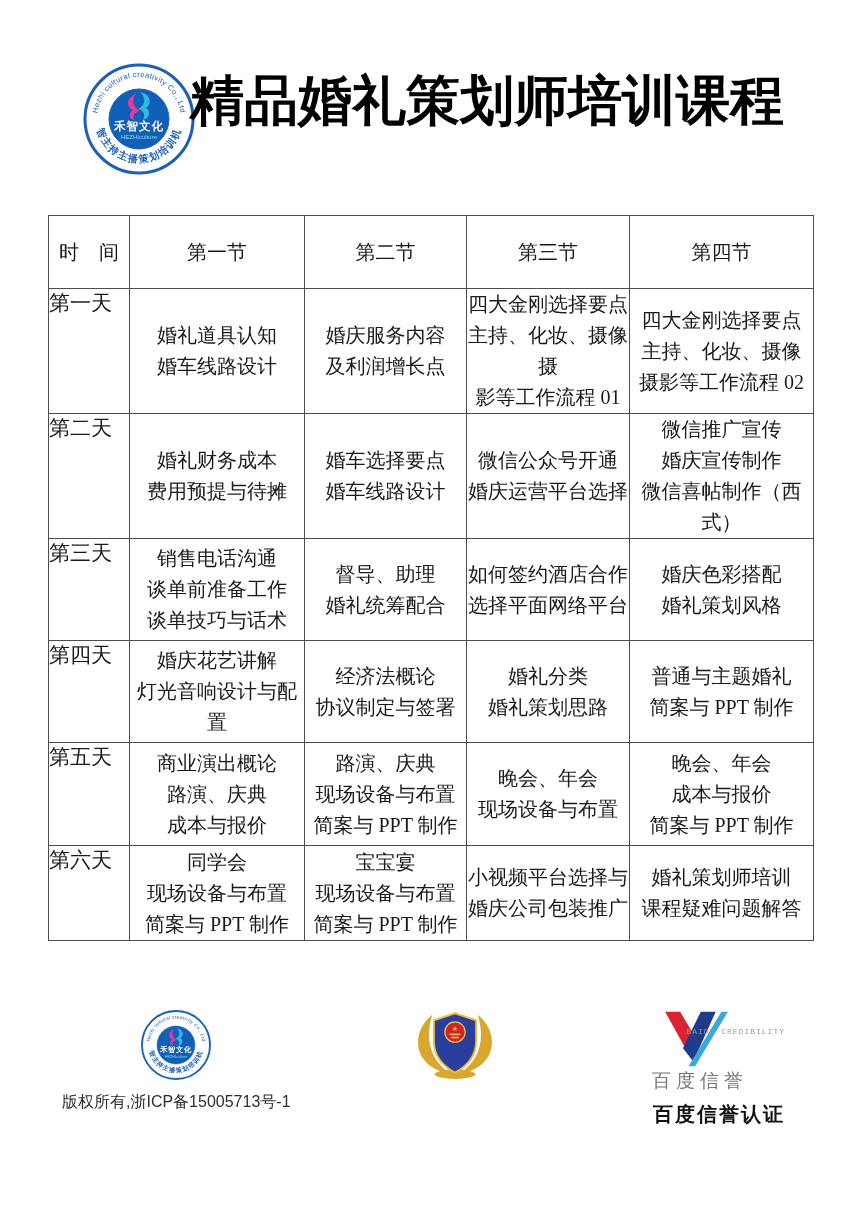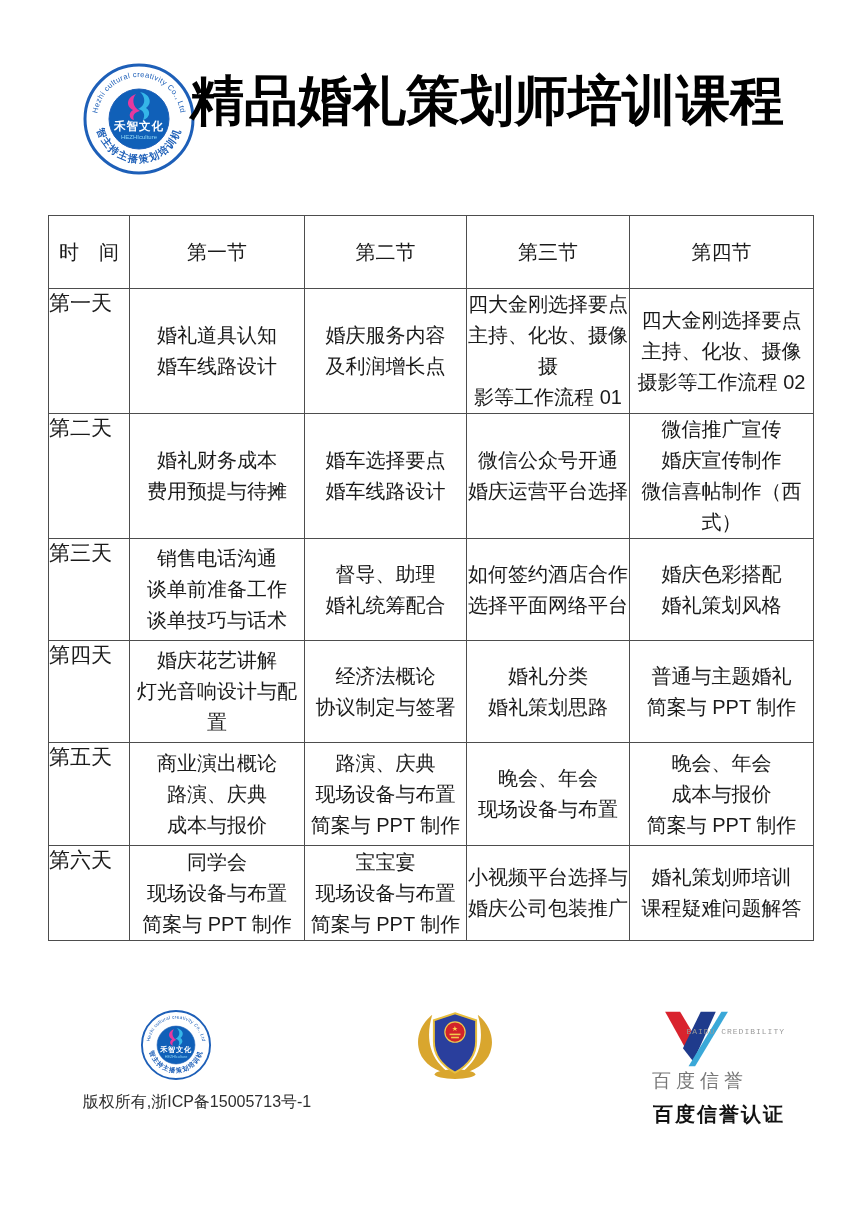--- a/index.html
+++ b/index.html
@@ -12,30 +12,30 @@
          font-size:54px;line-height:62px;color:#000;}
 
   
   .arc-en{font-family:"Liberation Sans","DejaVu Sans",sans-serif;font-size:7.6px;fill:#1d5fb8;letter-spacing:.4px;}
   .arc-cn{font-family:"Liberation Serif",serif;font-size:10px;font-weight:bold;fill:#1d5fb8;letter-spacing:1.5px;}
   .logo-cn{font-family:"Liberation Serif",serif;font-size:11.5px;font-weight:bold;fill:#ffffff;letter-spacing:1px;}
   .logo-en{font-family:"Liberation Sans",sans-serif;font-size:6px;fill:#8fd6f5;}
 
   
   .course-table{position:absolute;left:48px;top:215px;width:765px;border-collapse:collapse;
-                table-layout:fixed;font-family:Liberation Sans, sans-serif;color:#1a1a1a;}
+                table-layout:fixed;font-family:Liberation Serif, serif;color:#1a1a1a;}
   .course-table td,.course-table th{border:1px solid #4d4d4d;padding:0;}
   .r-head{height:73px;}
   .hc{font-weight:normal;font-size:20px;text-align:center;vertical-align:middle;}
   .day{vertical-align:top;padding-top:17px;font-size:21px;}
   .cc{vertical-align:middle;text-align:center;font-size:20px;line-height:31px;white-space:pre-line;}
 
   
   .logo-sm{position:absolute;left:135px;top:1004px;width:82px;height:82px;}
-  .copyright{position:absolute;left:62px;top:1092px;width:270px;text-align:center;
+  .copyright{position:absolute;left:62px;top:1092px;width:270px;text-align:left;
              font-family:"Liberation Sans","DejaVu Sans",sans-serif;font-size:16px;color:#2e2e2e;}
   .badge{position:absolute;left:412px;top:997px;width:86px;height:92px;}
   .police{position:absolute;left:330px;top:1095px;width:250px;text-align:center;
           font-family:"Liberation Sans","DejaVu Sans",sans-serif;font-weight:bold;font-size:18px;color:#000;}
   .baidu-v{position:absolute;left:658px;top:1008px;width:78px;height:60px;}
   .baidu-cn{position:absolute;left:615px;top:1068px;width:170px;text-align:center;
             font-family:"Liberation Sans",sans-serif;font-size:19px;color:#777;letter-spacing:5px;}
   .baidu-en{position:absolute;left:615px;top:1027px;width:170px;text-align:right;
             font-family:Liberation Mono, monospace;font-size:8px;color:#9a9a9a;letter-spacing:1px;}
   .baidu-cert{position:absolute;left:615px;top:1101px;width:170px;text-align:right;

